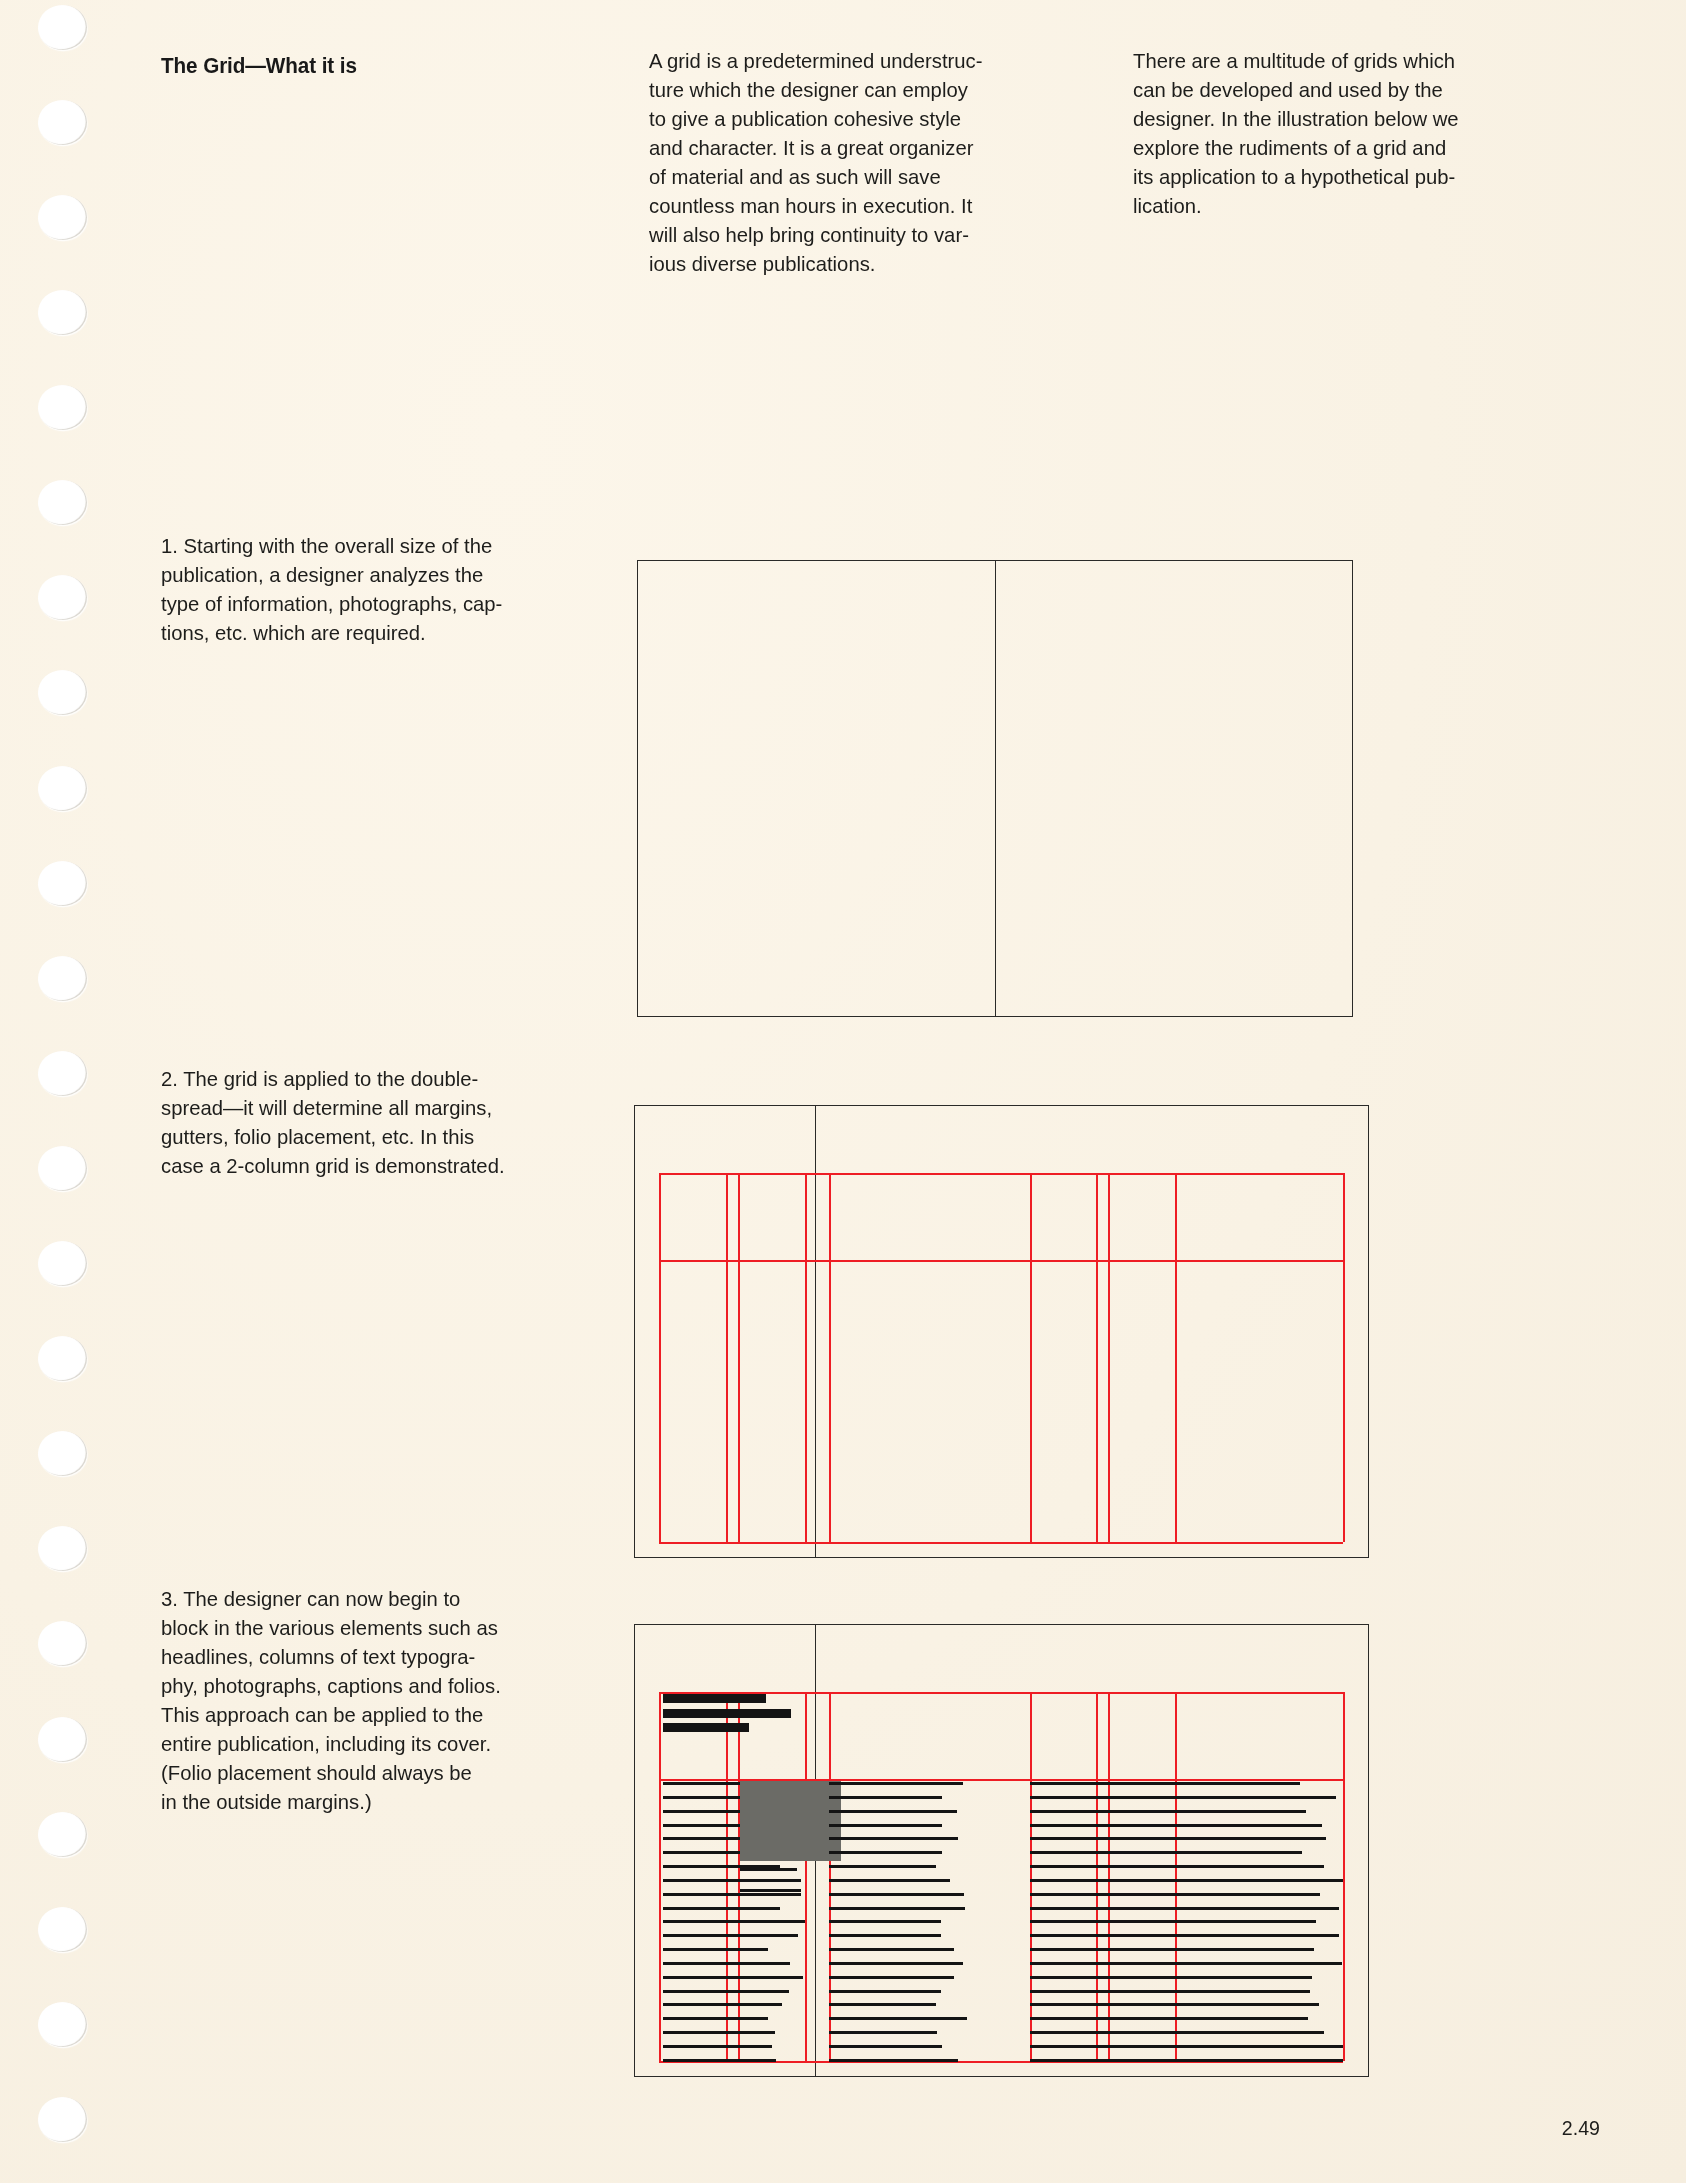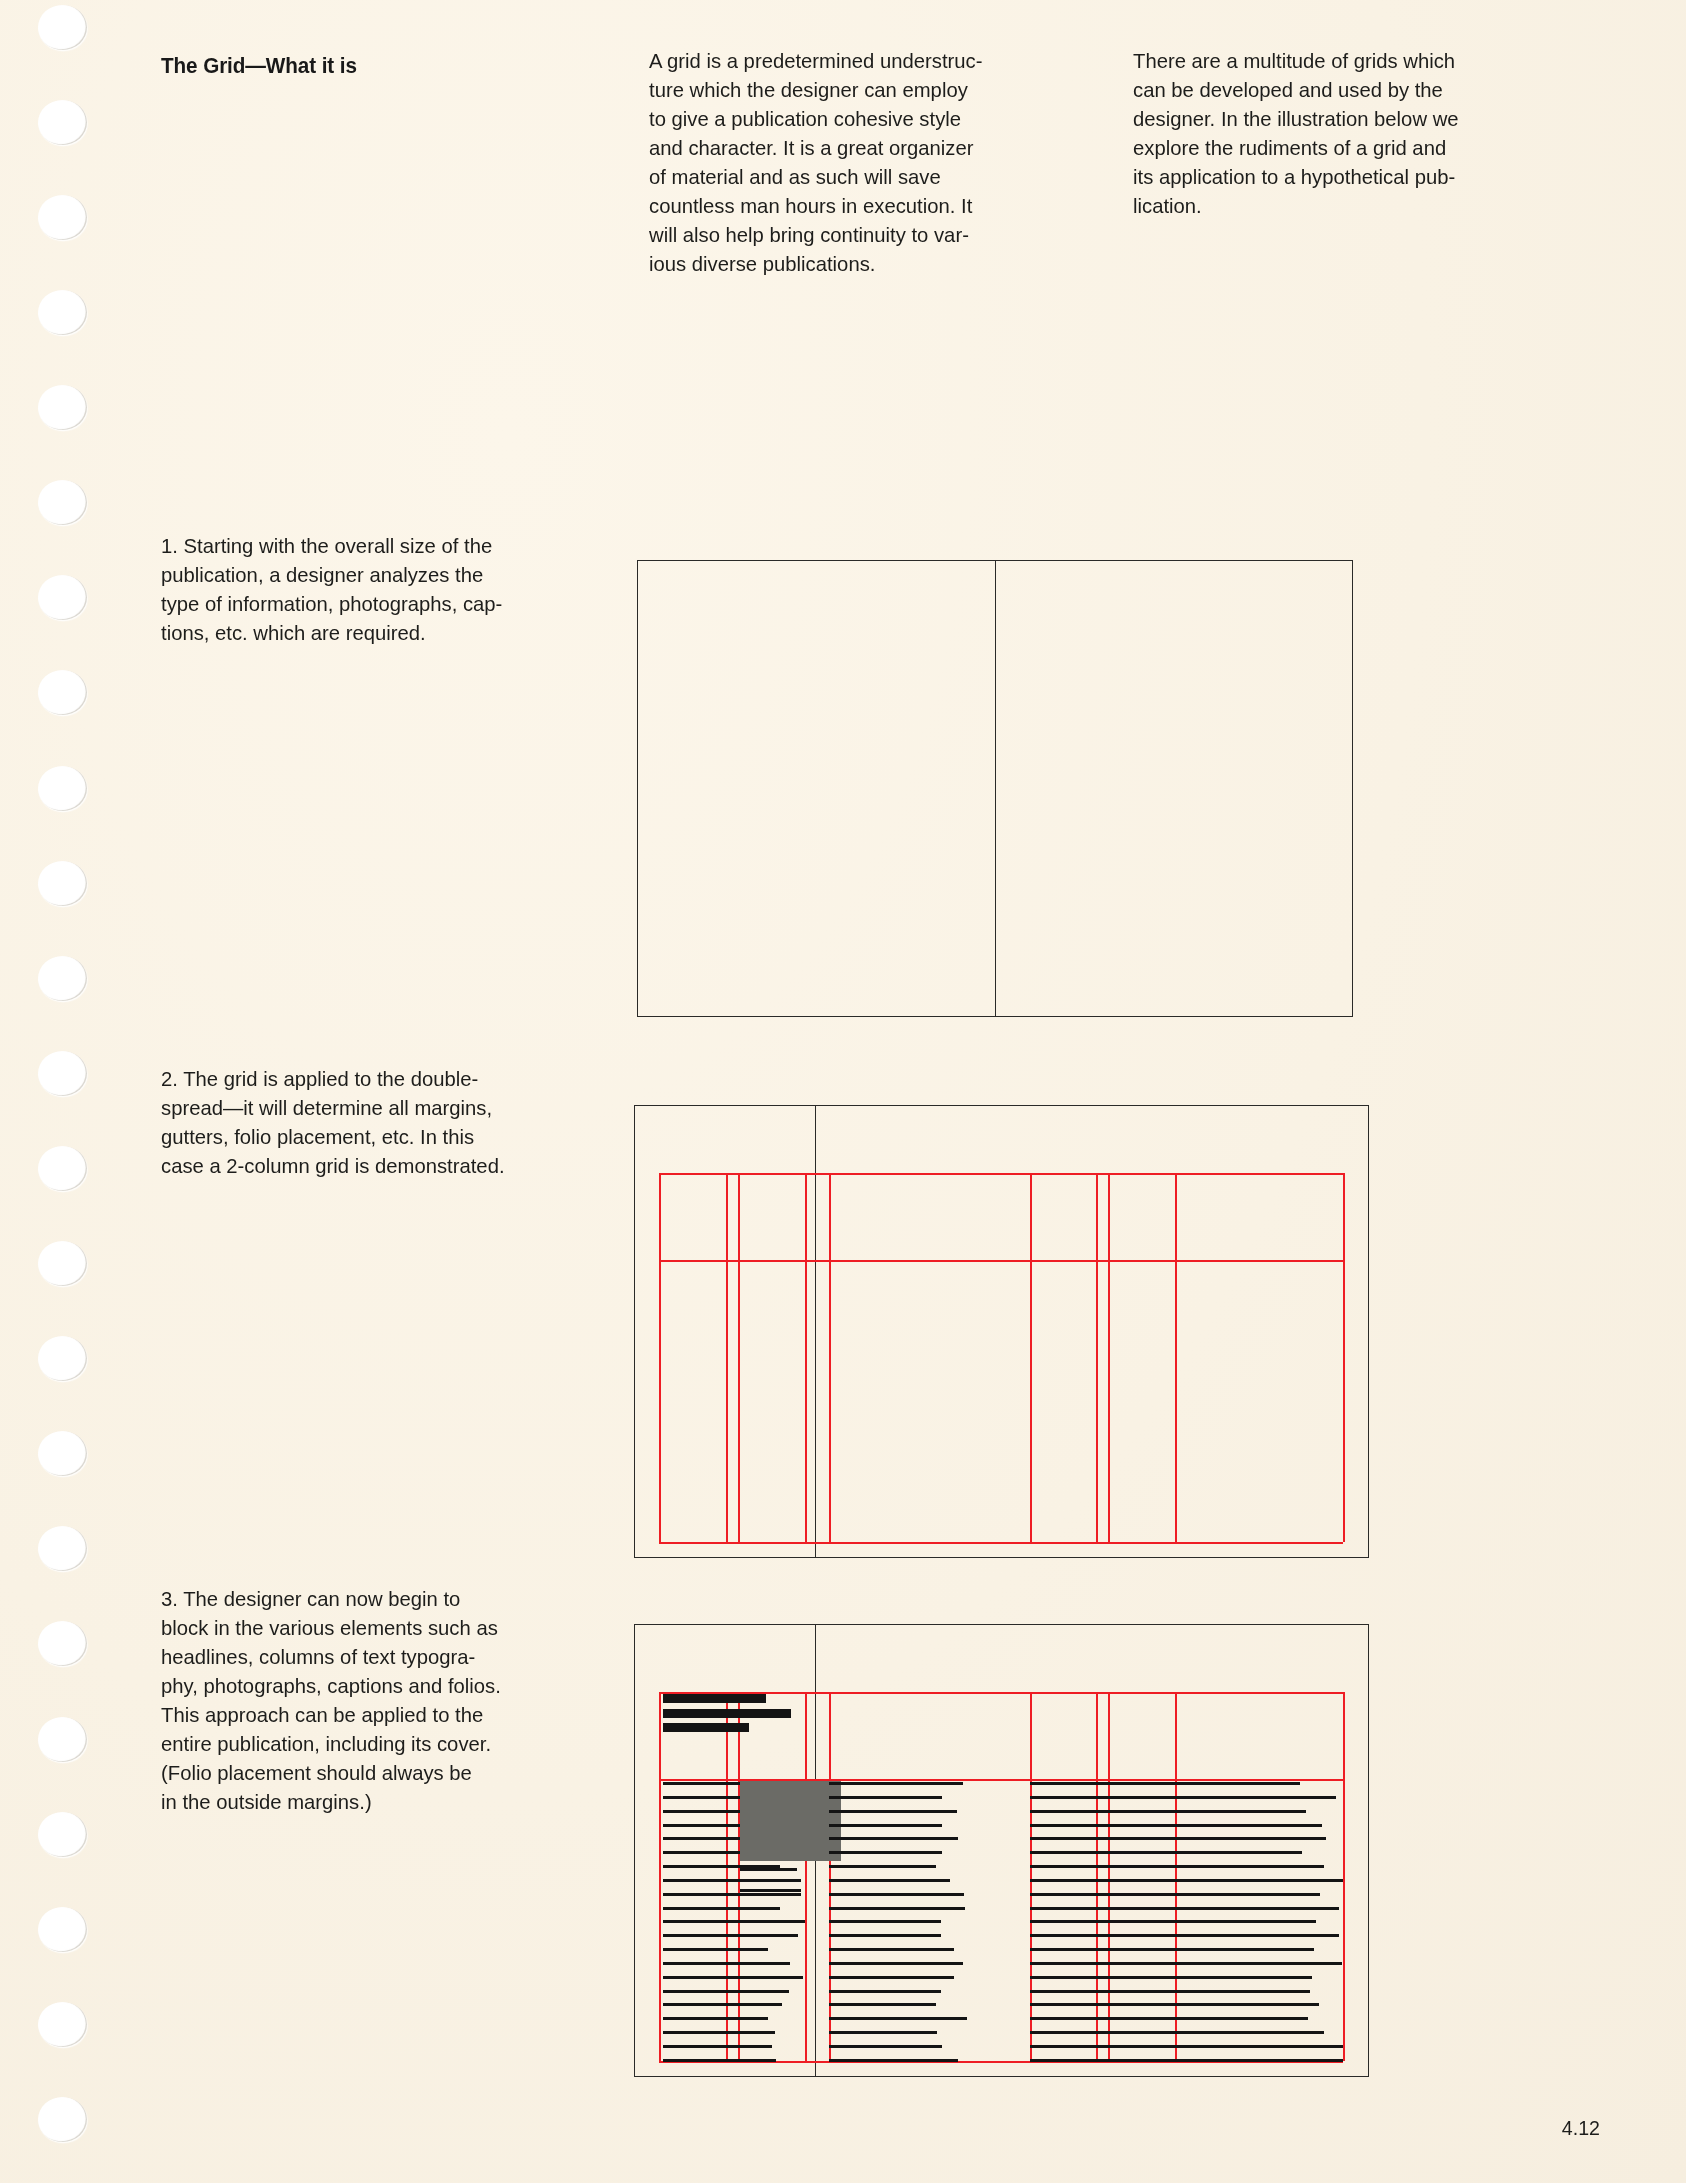--- a/index.html
+++ b/index.html
@@ -330,14 +330,14 @@
       <div class="tline" style="left: 564px; top: 351px; width: 113px; height: 3.4px;"></div>
       <div class="tline" style="left: 564px; top: 365px; width: 111px; height: 3.4px;"></div>
       <div class="tline" style="left: 564px; top: 378px; width: 120px; height: 3.4px;"></div>
       <div class="tline" style="left: 564px; top: 392px; width: 109px; height: 3.4px;"></div>
       <div class="tline" style="left: 564px; top: 406px; width: 125px; height: 3.4px;"></div>
       <div class="tline" style="left: 564px; top: 420px; width: 144px; height: 3.4px;"></div>
       <div class="tline" style="left: 564px; top: 434px; width: 144px; height: 3.4px;"></div>
     </div>
 </div>
 
-<div class="folio">4.12</div>
+<div class="folio">2.49</div>
 
 
 </body></html>

